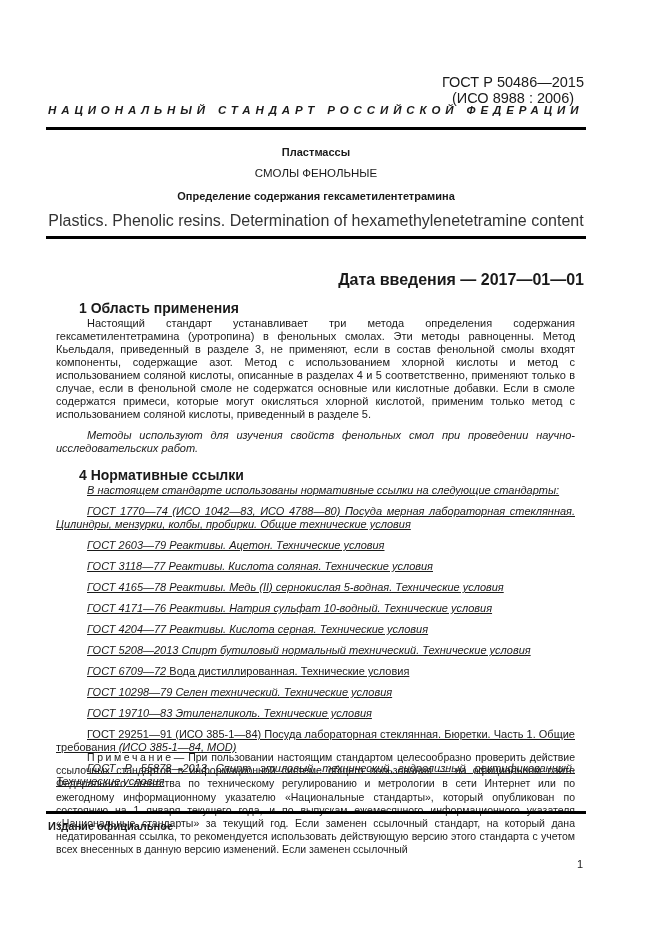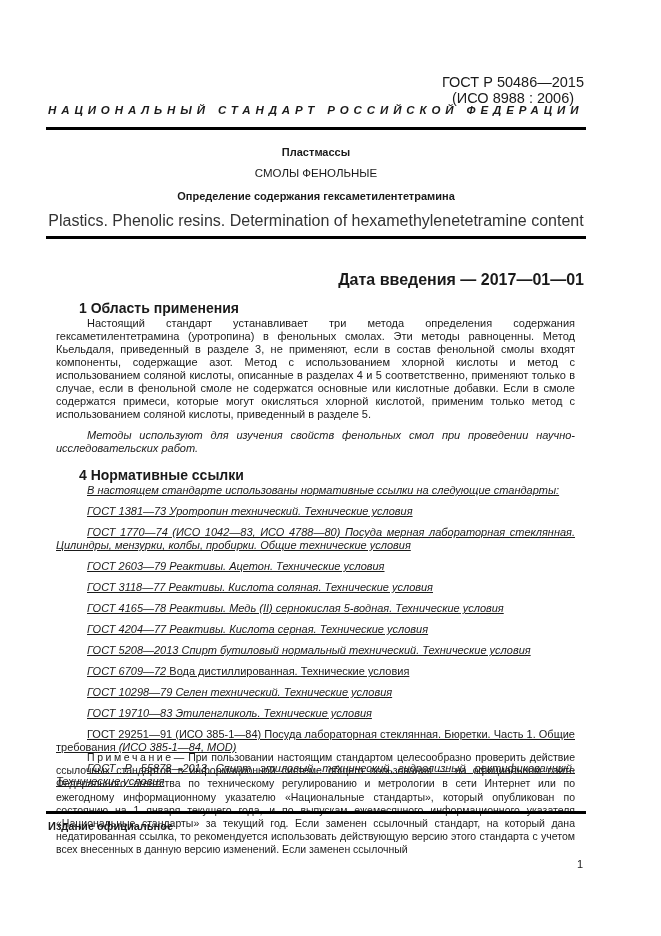--- a/index.html
+++ b/index.html
@@ -51,25 +51,25 @@
 
   <div class="abs body" style="top:309px">
     <p class="p">Настоящий стандарт устанавливает три метода определения содержания гексаметилентетрамина (уротропина) в фенольных смолах. Эти методы равноценны. Метод Кьельдаля, приведенный в разделе 3, не применяют, если в состав фенольной смолы входят компоненты, содержащие азот. Метод с использованием хлорной кислоты и метод с использованием соляной кислоты, описанные в разделах 4 и 5 соответственно, применяют только в случае, если в фенольной смоле не содержатся основные или кислотные добавки. Если в смоле содержатся примеси, которые могут окисляться хлорной кислотой, применим только метод с использованием соляной кислоты, приведенный в разделе 5.</p>
     <p class="p it">Методы используют для изучения свойств фенольных смол при проведении научно-исследовательских работ.</p>
   </div>
 
   <div class="abs h2" style="top:447px">4 Нормативные ссылки</div>
 
   <div class="abs body refs" style="top:476px">
     <p class="p it">В настоящем стандарте использованы нормативные ссылки на следующие стандарты:</p>
-    <p class="p it">ГОСТ 1381—73 Уротропин технический. Технические условия</p>
     <p class="p it">ГОСТ 1770—74 (ИСО 1042—83, ИСО 4788—80) Посуда мерная лабораторная стеклянная. Цилиндры, мензурки, колбы, пробирки. Общие технические условия</p>
     <p class="p it">ГОСТ 2603—79 Реактивы. Ацетон. Технические условия</p>
     <p class="p it">ГОСТ 3118—77 Реактивы. Кислота соляная. Технические условия</p>
     <p class="p it">ГОСТ 4165—78 Реактивы. Медь (II) сернокислая 5-водная. Технические условия</p>
+    <p class="p it">ГОСТ 4171—76 Реактивы. Натрия сульфат 10-водный. Технические условия</p>
     <p class="p it">ГОСТ 4204—77 Реактивы. Кислота серная. Технические условия</p>
     <p class="p it">ГОСТ 5208—2013 Спирт бутиловый нормальный технический. Технические условия</p>
     <p class="p"><span class="it">ГОСТ 6709—72</span><span> Вода дистиллированная. Технические условия</span></p>
     <p class="p it">ГОСТ 10298—79 Селен технический. Технические условия</p>
     <p class="p it">ГОСТ 19710—83 Этиленгликоль. Технические условия</p>
     <p class="p"><span>ГОСТ 29251—91 (ИСО 385-1—84) Посуда лабораторная стеклянная. Бюретки. Часть 1. Общие требования </span><span class="it">(ИСО 385-1—84, MOD)</span></p>
     <p class="p it">ГОСТ Р 55878—2013 Спирт этиловый технический гидролизный ректификованный. Технические условия</p>
   </div>
 
   <div class="abs body note" style="top:743px">

